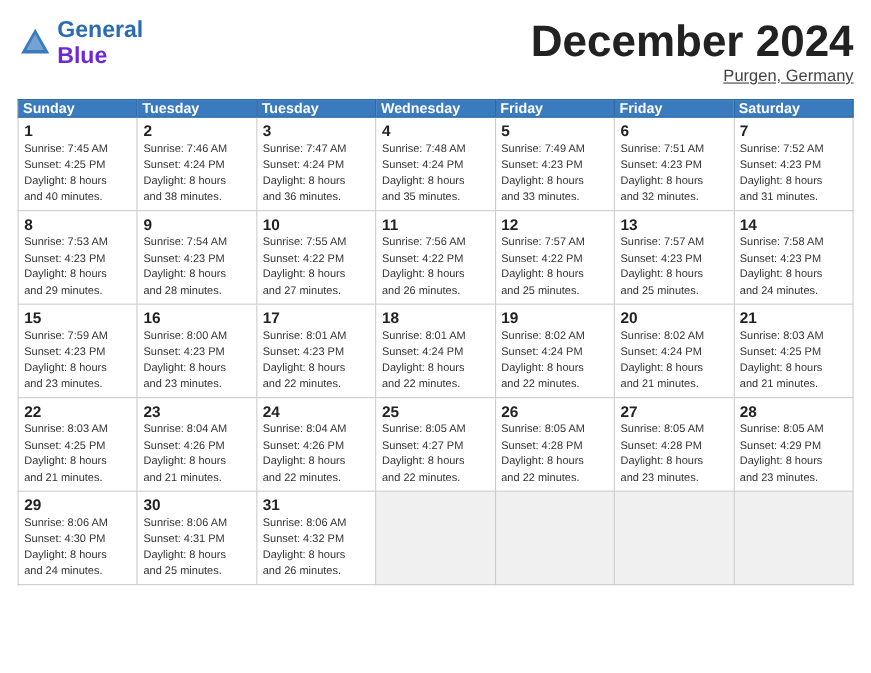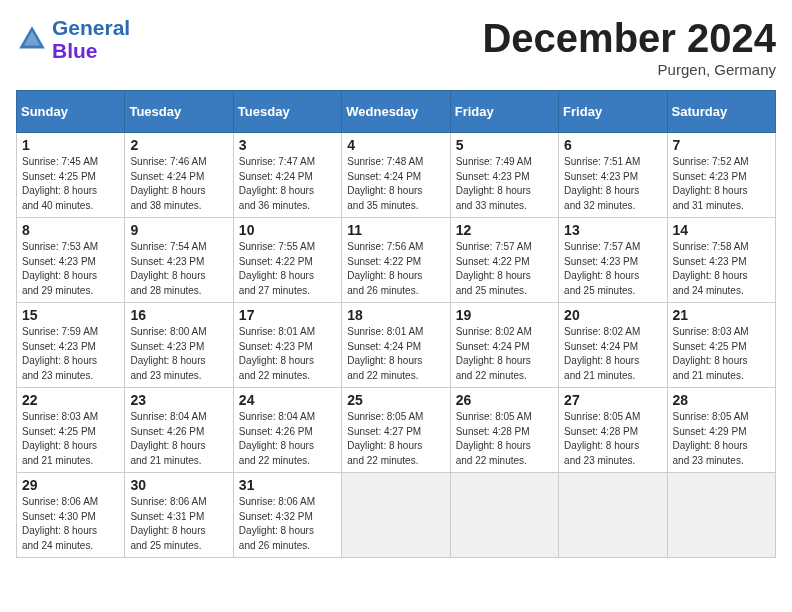--- a/index.html
+++ b/index.html
@@ -38,32 +38,33 @@
       text-align: right;
     }
     .month-title {
       font-size: 40px;
       font-weight: bold;
       color: #222;
     }
     .location {
       font-size: 15px;
       color: #444;
+      text-decoration: underline;
     }
     table {
       width: 100%;
       border-collapse: collapse;
       table-layout: fixed;
     }
     th {
       background: #3a7abf;
       color: #fff;
       font-size: 13px;
       font-weight: bold;
-      padding: 13px 4px;
+      padding: 0 4px;
       text-align: left;
       border: 1px solid #2d6aa0;
     }
     td {
       border: 1px solid #ccc;
       vertical-align: top;
       padding: 4px 5px;
       font-size: 10.5px;
       color: #222;
       height: 80px;

